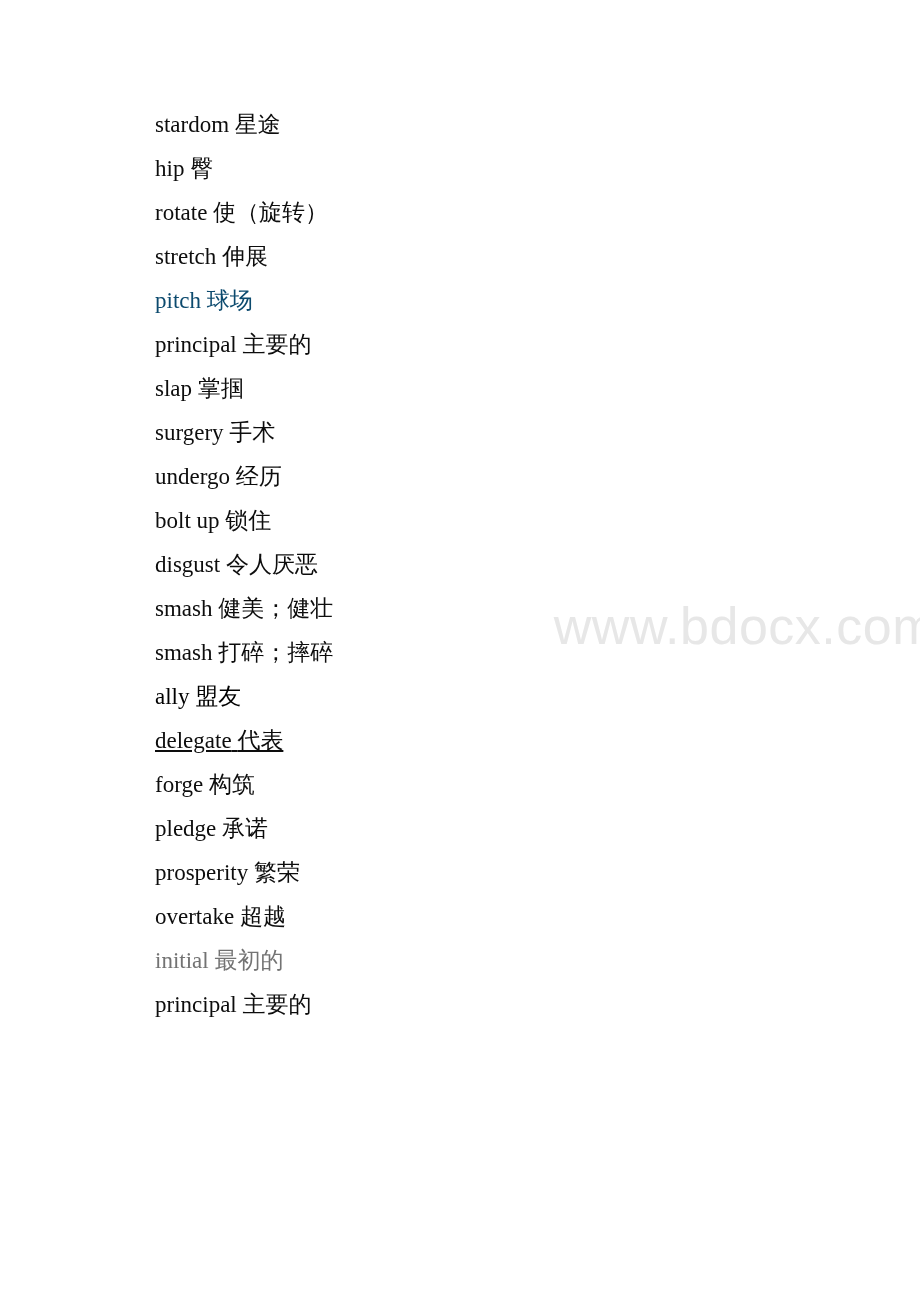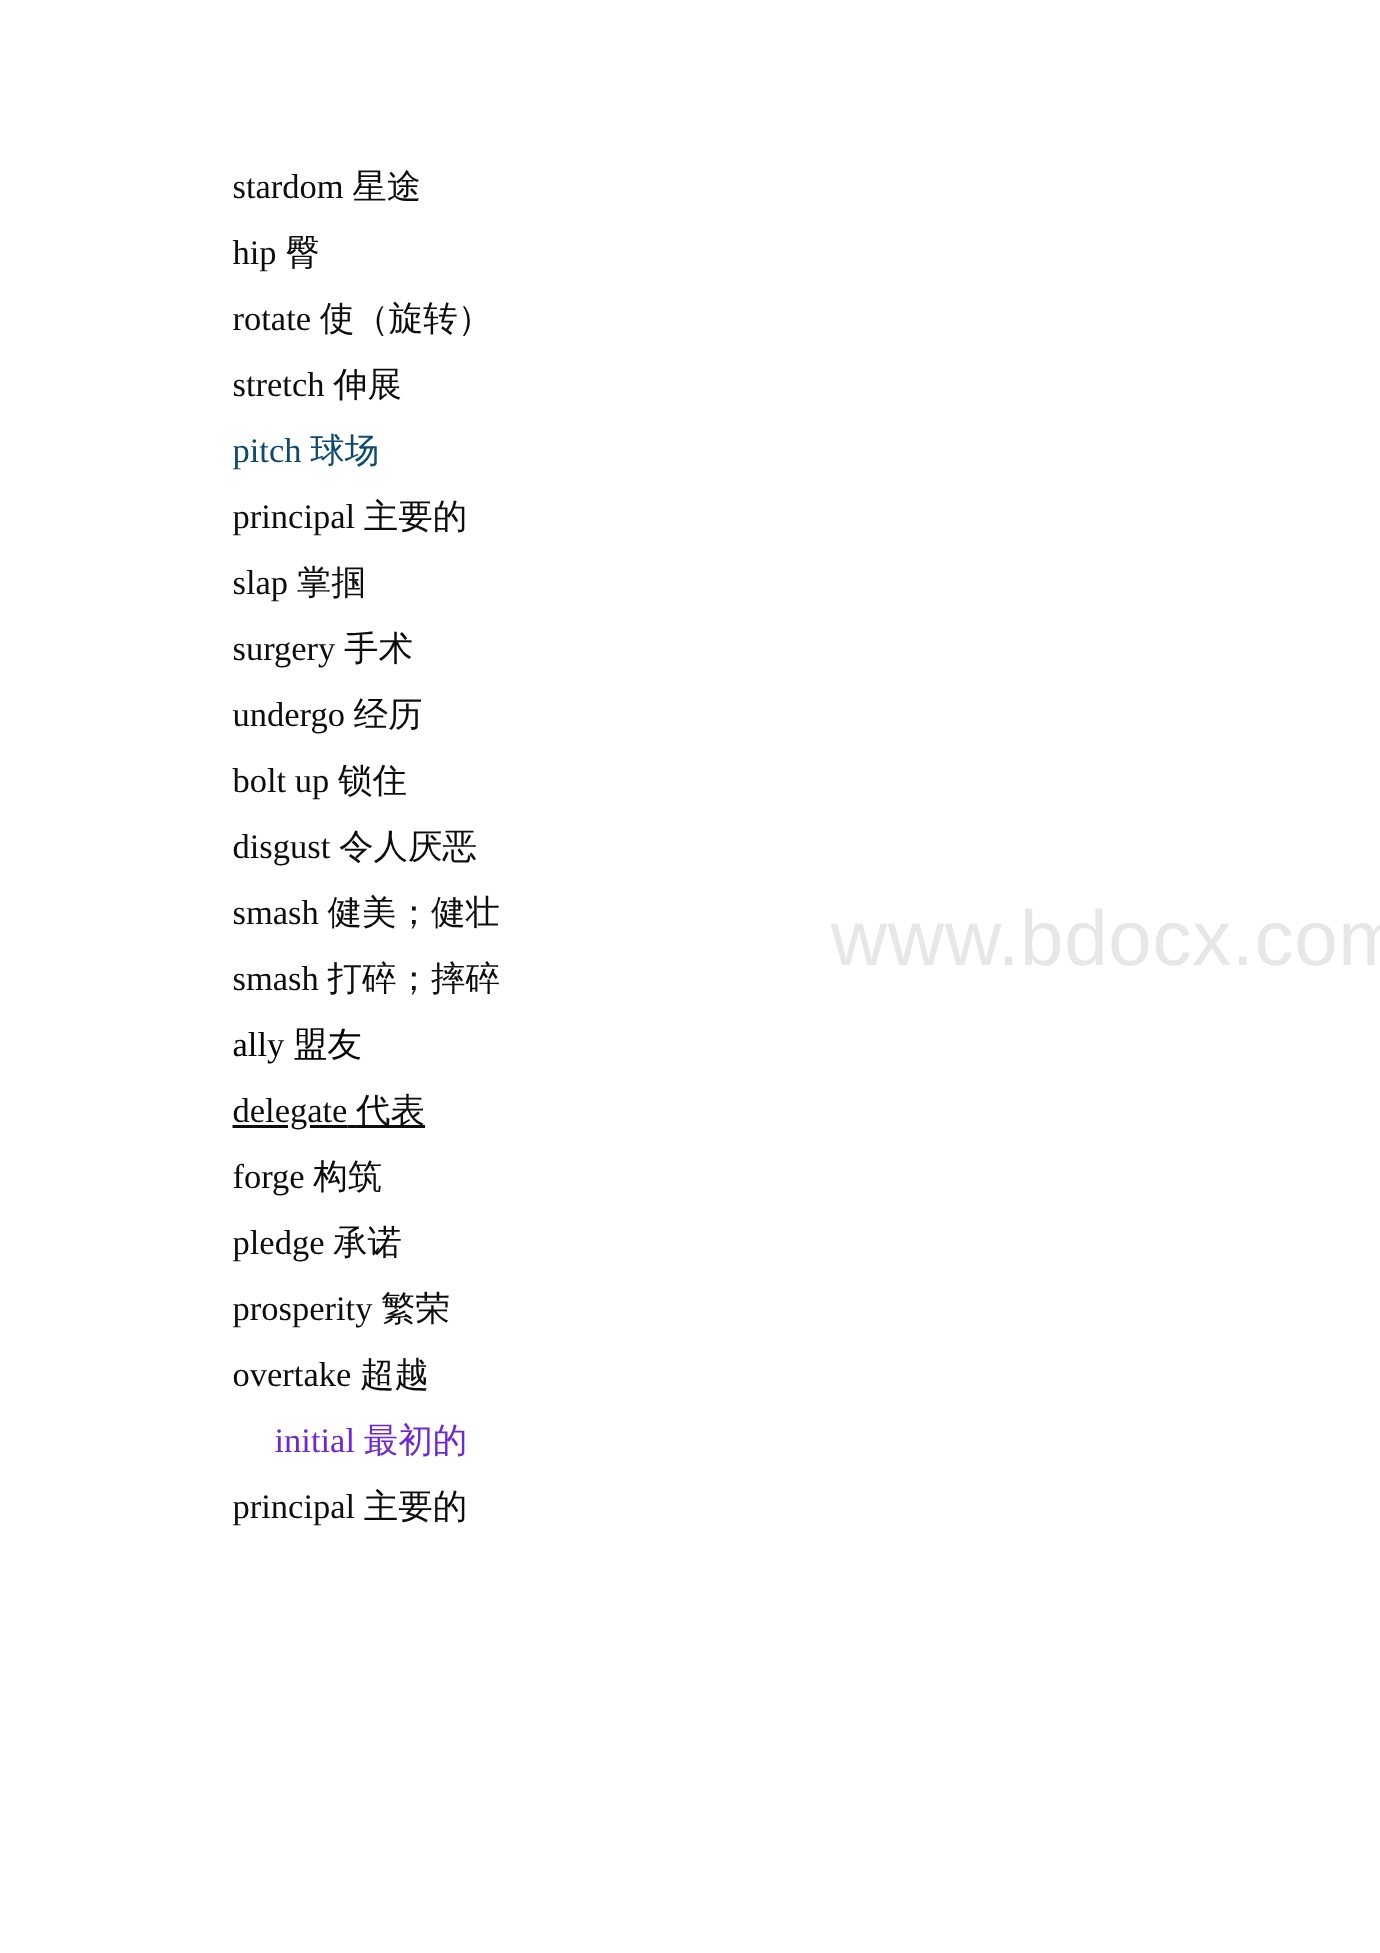--- a/index.html
+++ b/index.html
@@ -89,17 +89,17 @@
       <div class="vocab-line" style="color: rgb(13, 13, 13);"><span class="term">bolt up</span> <span class="gloss">锁住</span></div>
       <div class="vocab-line" style="color: rgb(13, 13, 13);"><span class="term">disgust</span> <span class="gloss">令人厌恶</span></div>
       <div class="vocab-line" style="color: rgb(13, 13, 13);"><span class="term">smash</span> <span class="gloss">健美；健壮</span></div>
       <div class="vocab-line" style="color: rgb(13, 13, 13);"><span class="term">smash</span> <span class="gloss">打碎；摔碎</span></div>
       <div class="vocab-line" style="color: #000000;"><span class="term">ally</span> <span class="gloss">盟友</span></div>
       <div class="vocab-line" style="color: rgb(13, 13, 13); text-decoration: underline;"><span class="term">delegate</span> <span class="gloss">代表</span></div>
       <div class="vocab-line" style="color: rgb(13, 13, 13);"><span class="term">forge</span> <span class="gloss">构筑</span></div>
       <div class="vocab-line" style="color: rgb(13, 13, 13);"><span class="term">pledge</span> <span class="gloss">承诺</span></div>
       <div class="vocab-line" style="color: rgb(13, 13, 13);"><span class="term">prosperity</span> <span class="gloss">繁荣</span></div>
       <div class="vocab-line" style="color: rgb(13, 13, 13);"><span class="term">overtake</span> <span class="gloss">超越</span></div>
-      <div class="vocab-line" style="color: #6d28d9; margin-left: 28px;"><span class="term">initial</span> <span class="gloss">最初的</span></div>
+      <div class="vocab-line" style="color: #737373;"><span class="term">initial</span> <span class="gloss">最初的</span></div>
       <div class="vocab-line" style="color: rgb(13, 13, 13);"><span class="term">principal</span> <span class="gloss">主要的</span></div>
     </div>
 
 </div>
 
 </body></html>

